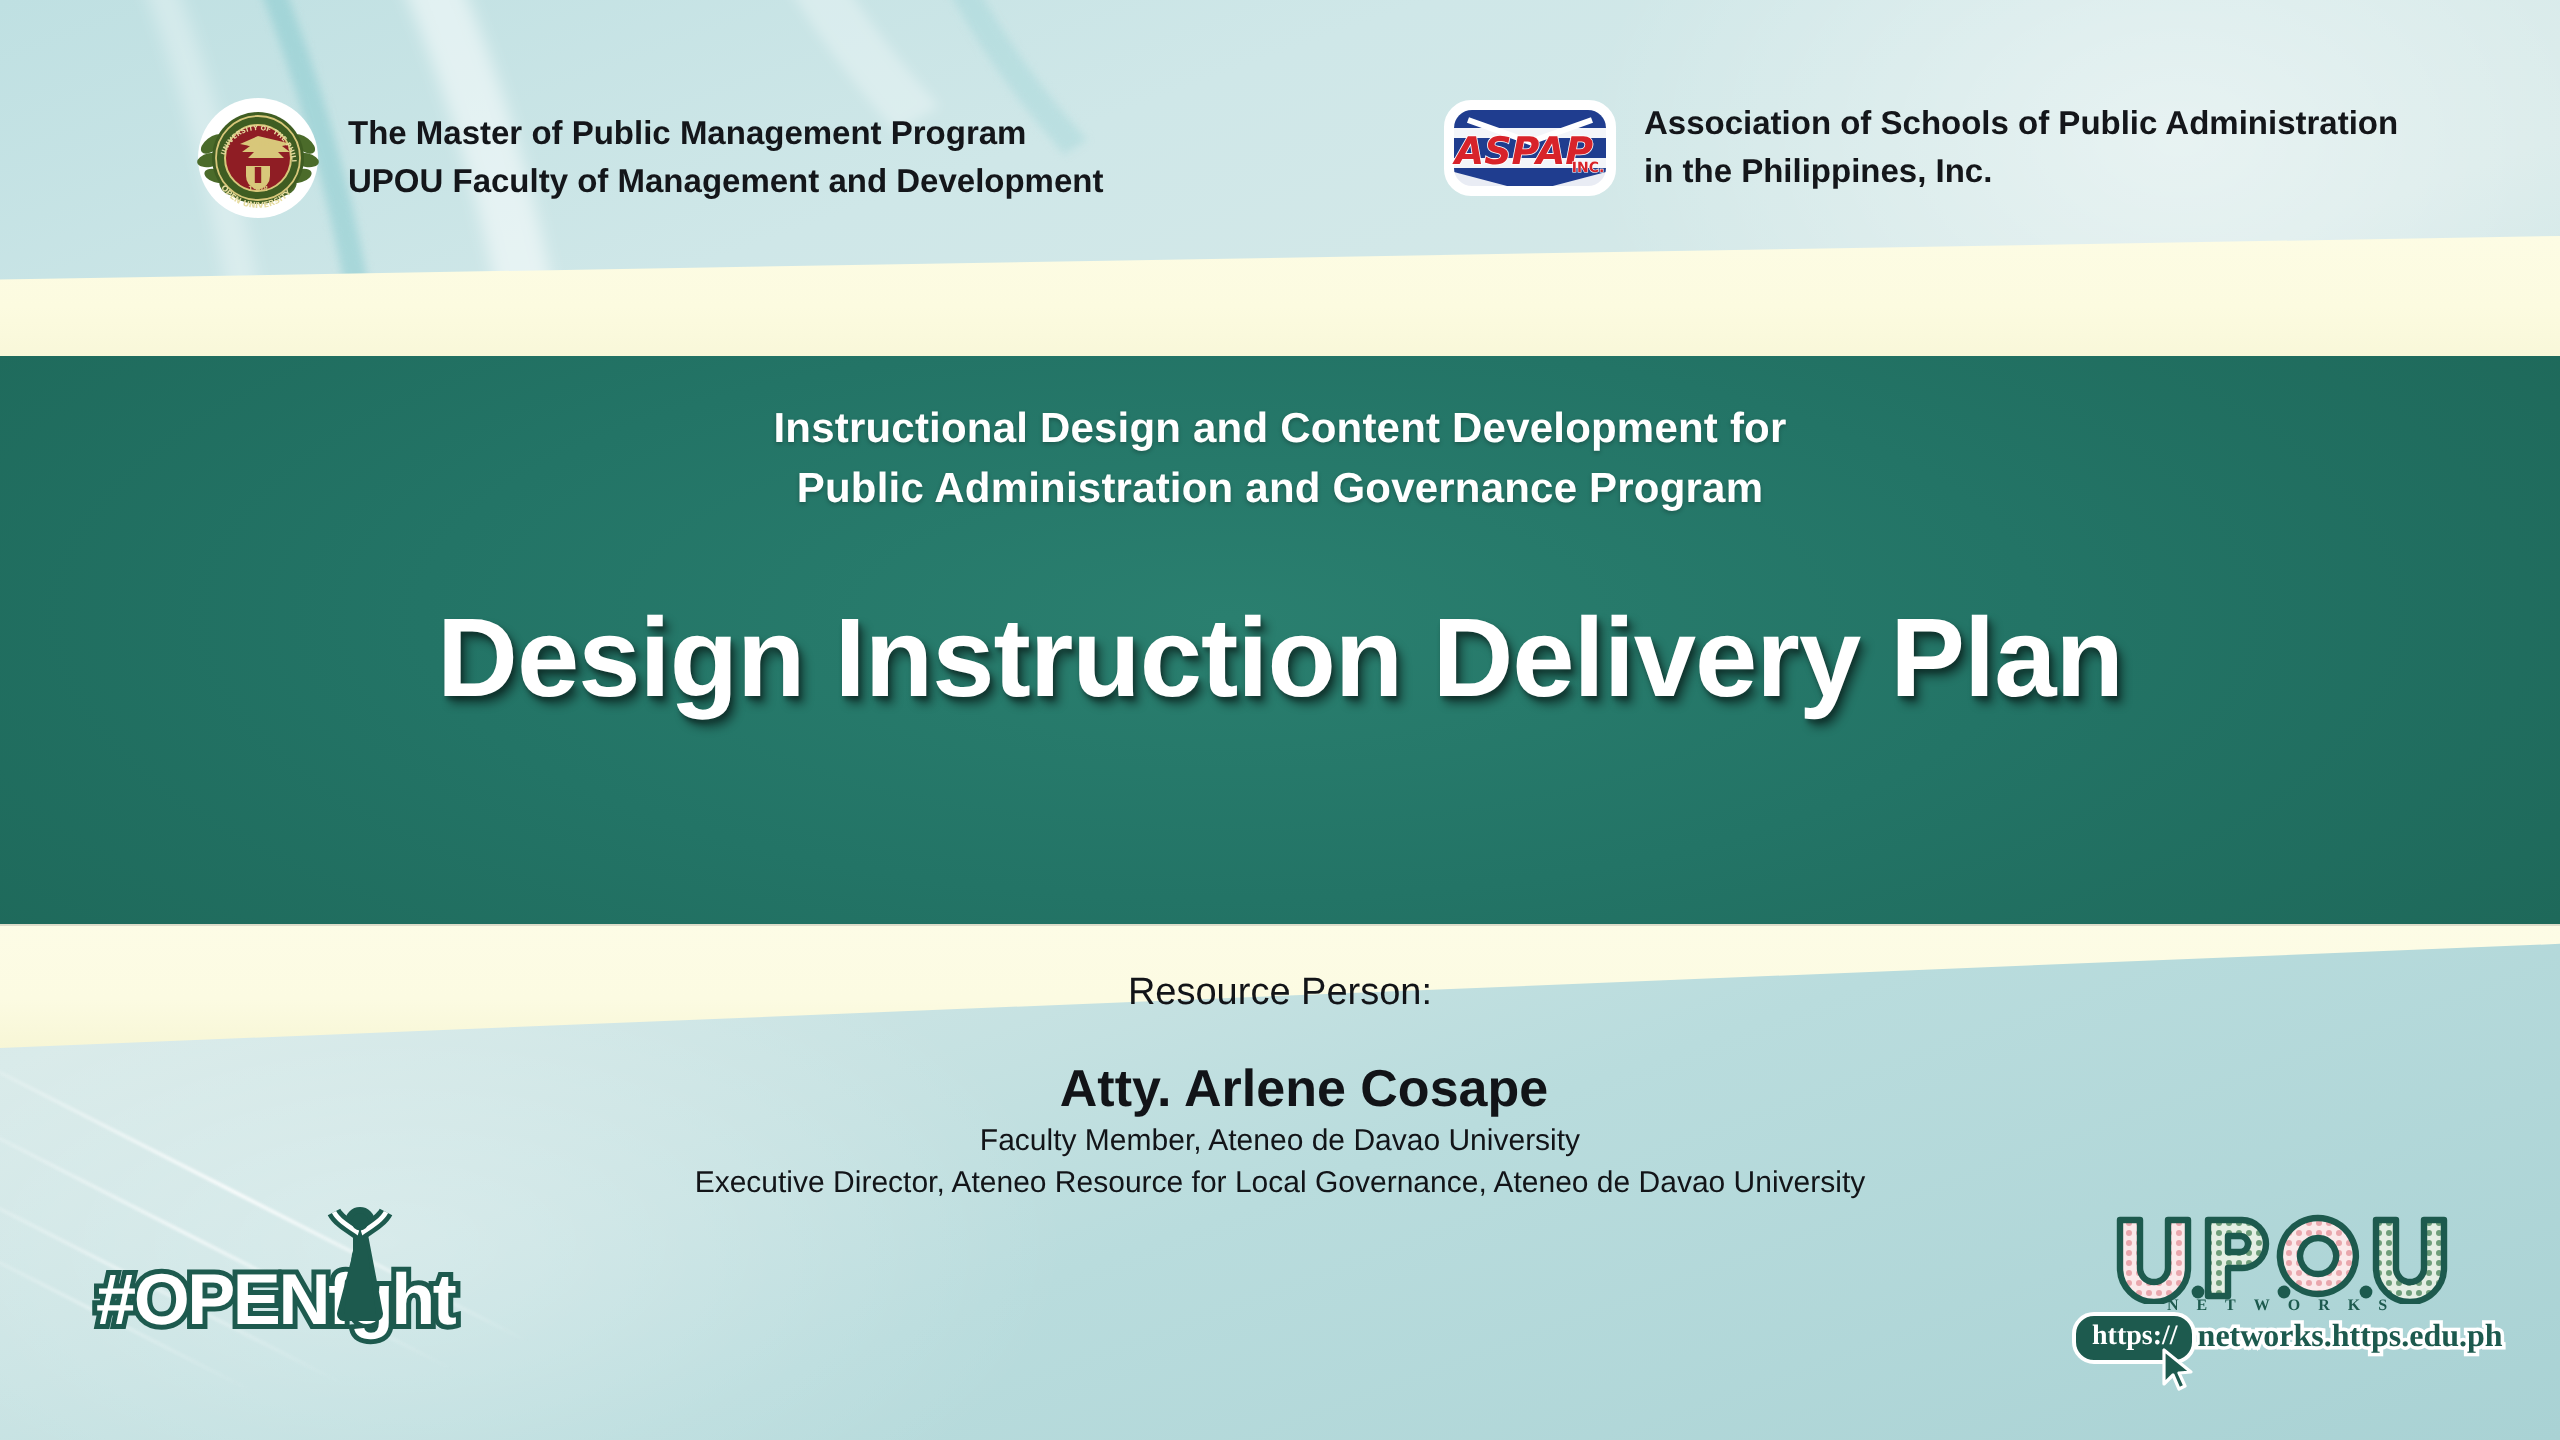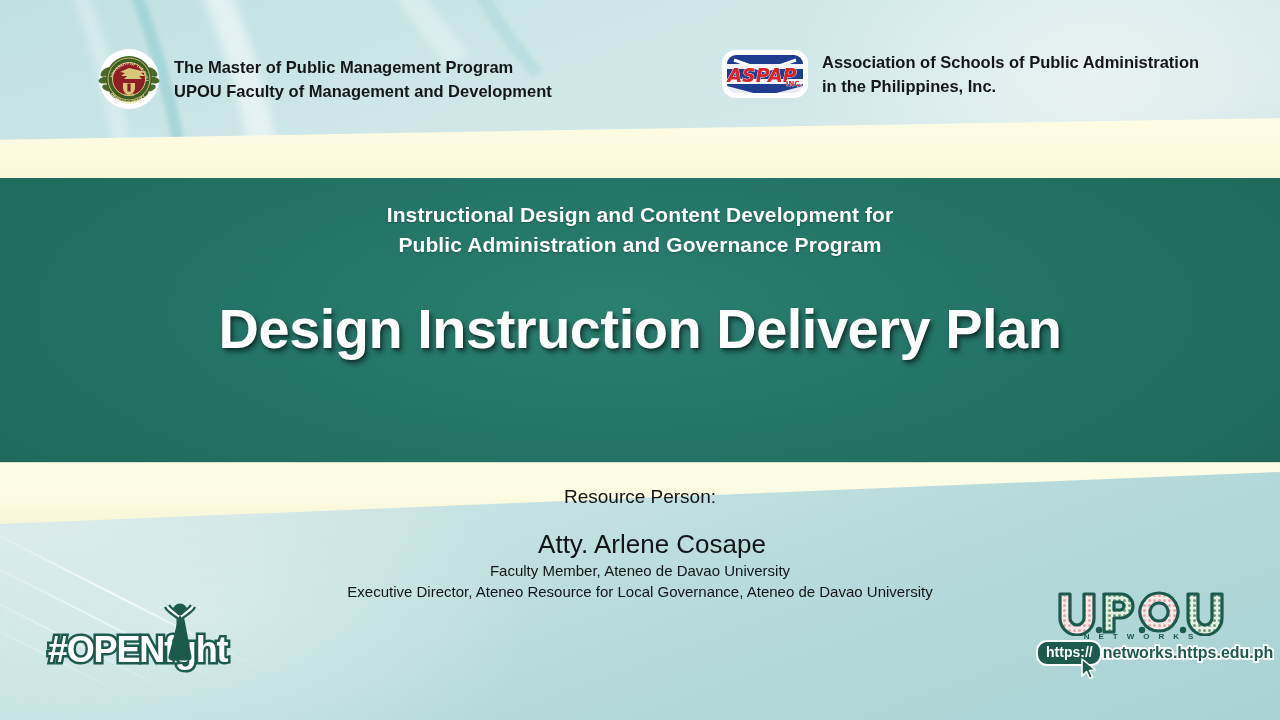--- a/index.html
+++ b/index.html
@@ -204,21 +204,21 @@
 
   
   .rp-wrap {
     position: absolute;
     left: 0; right: 0;
     top: 484px;
     text-align: center;
     color: #121418;
   }
   .rp-label { font-size: 19px; font-weight: normal; line-height: 26px; }
-  .rp-name  { font-size: 26px; font-weight: normal; margin-top: 18px; line-height: 32px; padding-left: 24px; }
+  .rp-name  { font-size: 26px; font-weight: bold; margin-top: 18px; line-height: 32px; padding-left: 24px; }
   .rp-line  { font-size: 15px; font-weight: normal; line-height: 21px; }
   .rp-line2 { font-size: 15px; font-weight: normal; line-height: 21px; }
 
   
   .openfight {
     position: absolute;
     left: 48px;
     top: 624px;
     height: 52px;
     display: flex;
@@ -239,23 +239,24 @@
     left: 112px;
     top: -28px;
     width: 40px;
     height: 64px;
   }
 
   
   .upou-logo {
     position: absolute;
     right: 34px;
-    top: 588px;
+    top: 604px;
     width: 210px;
     height: 84px;
+    font-family: Liberation Serif, serif;
   }
   .upou-letters {
     position: absolute;
     left: 16px;
     top: 0;
     width: 180px;
     height: 48px;
   }
   .upou-networks {
     position: absolute;

